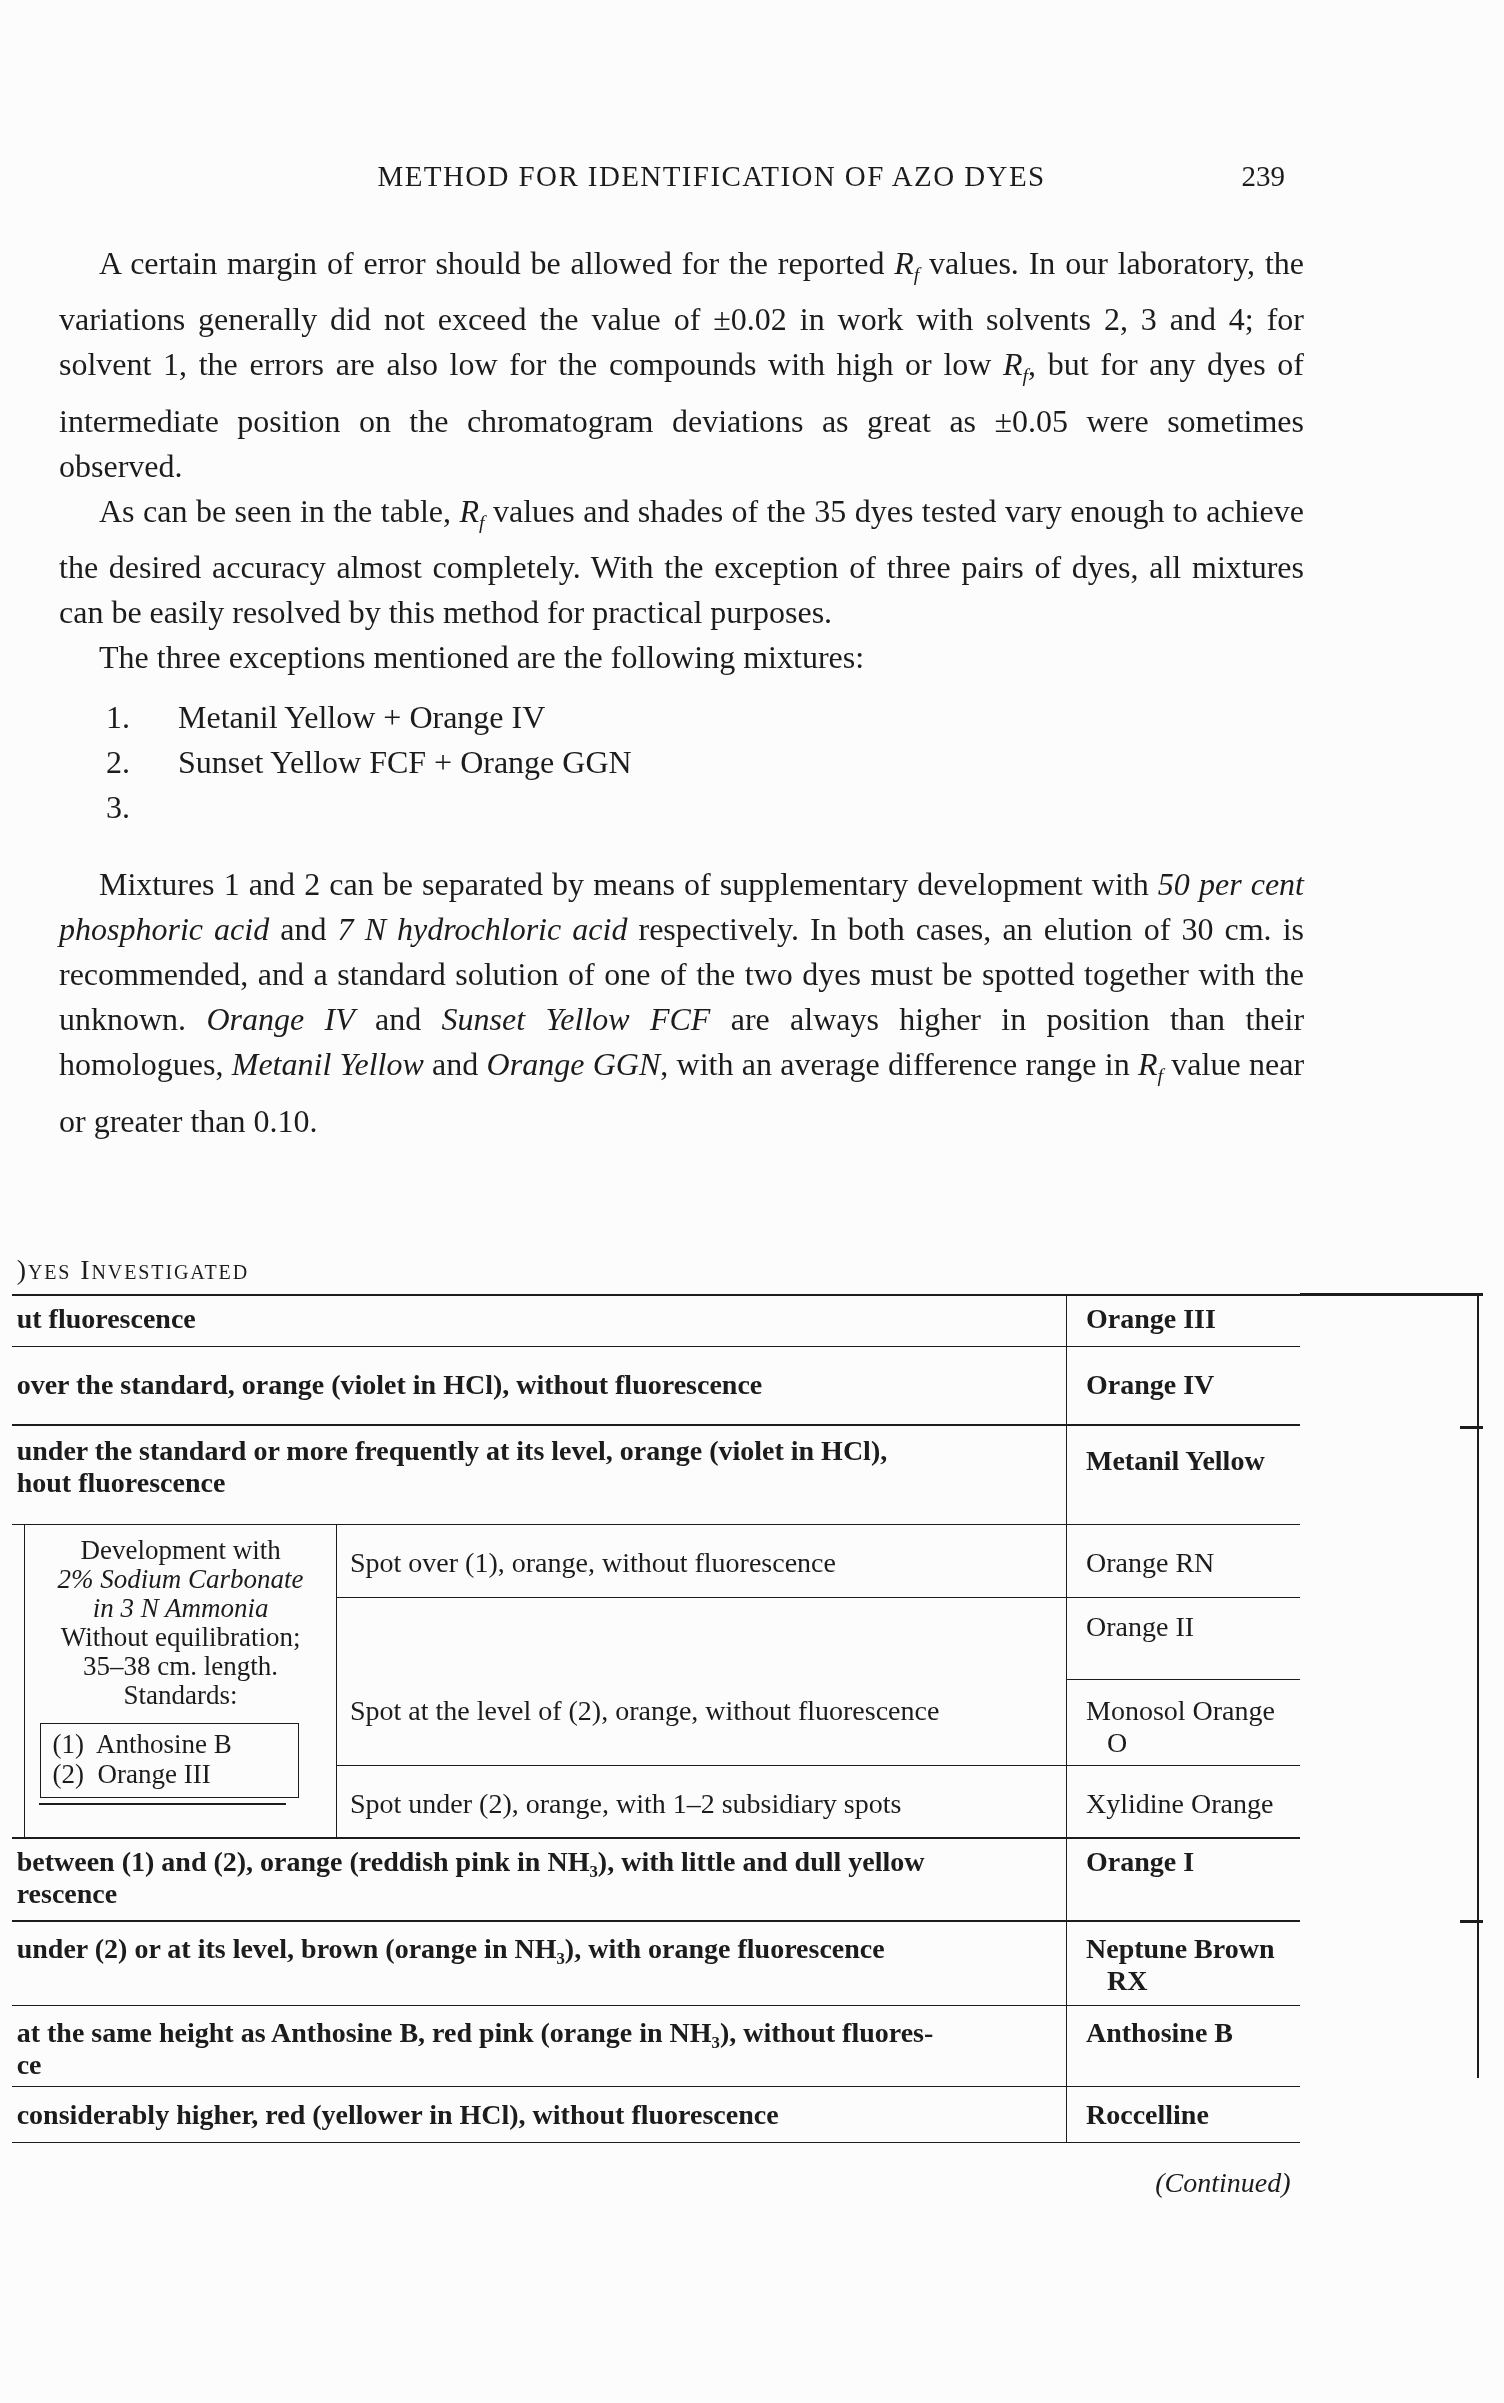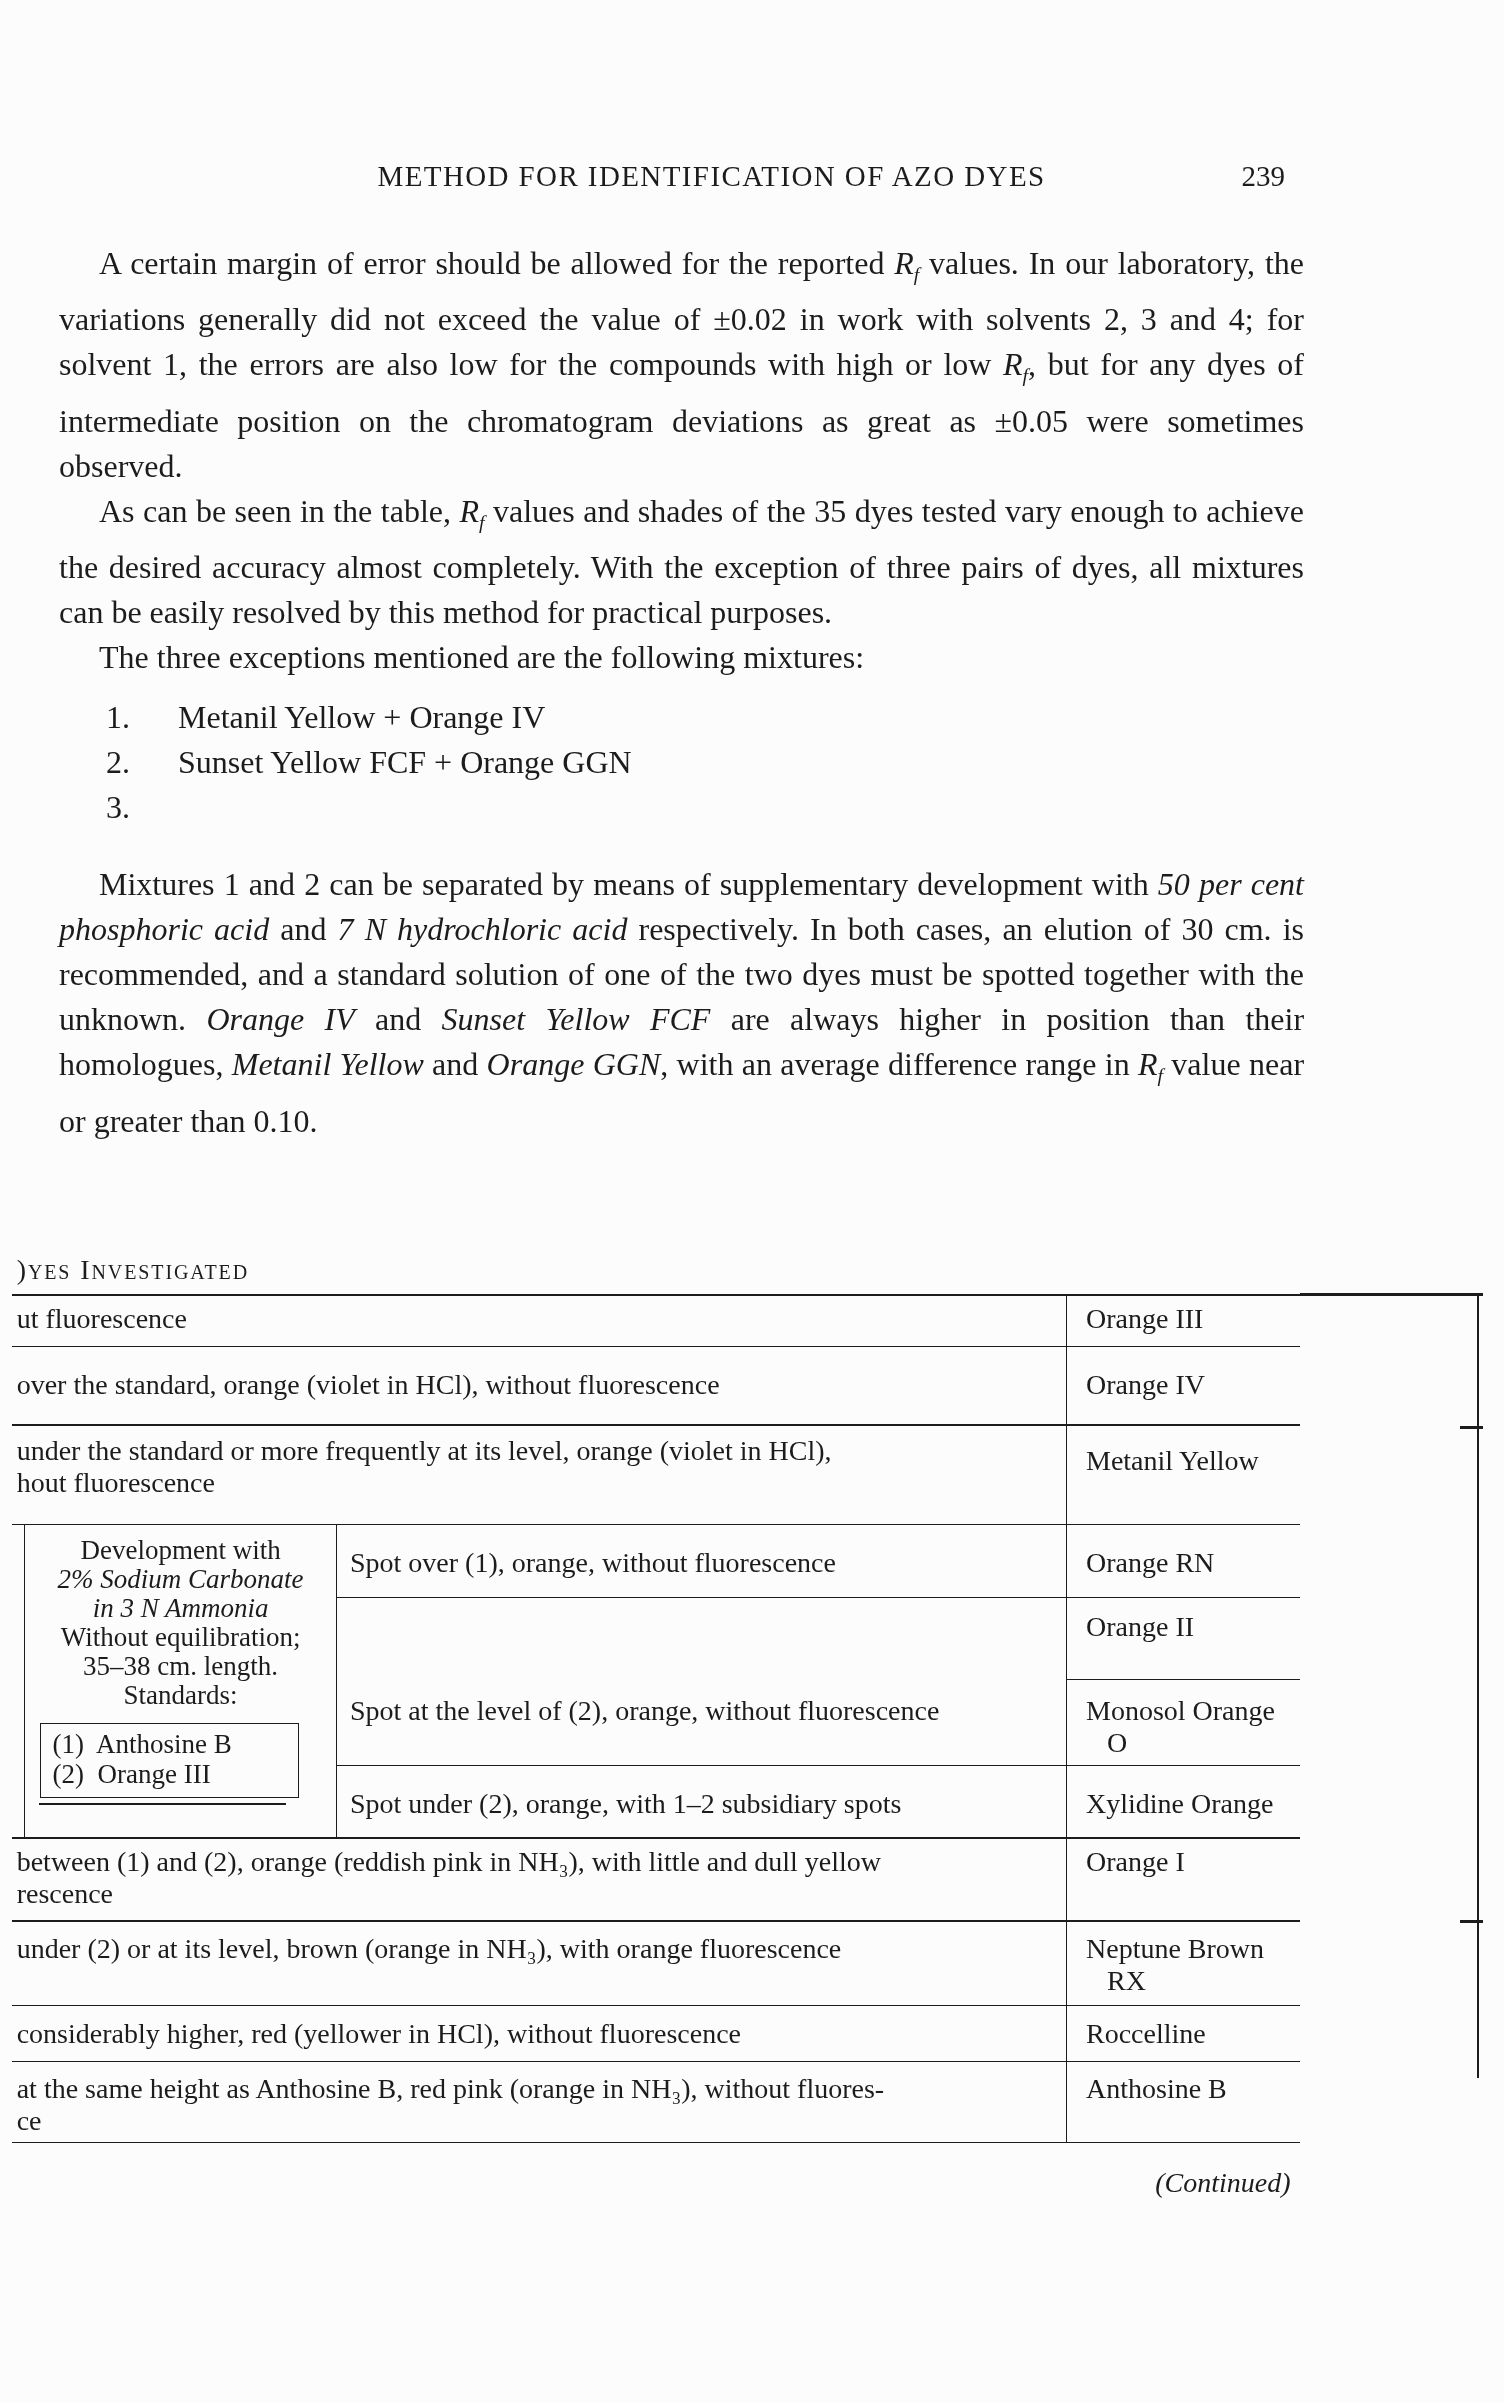--- a/index.html
+++ b/index.html
@@ -25,21 +25,21 @@
   i.em{ font-style:italic; }
   .mix-list{ margin:15px 0 32px 47px; }
   .mix{ display:flex; }
   .mix .num{ width:72px; }
   
   .table-wrap{ position:absolute; top:1252px; left:12px; width:1505px; }
   .table-caption{ margin-left:4.7px; font-variant:small-caps; font-size:28px;
     letter-spacing:1.9px; line-height:36px; }
   .dye-table{ position:relative; margin-top:5.6px; width:1288px;
     border-top:2.8px solid var(--ink); font-size:28px; line-height:32px; }
-  .trow{ display:flex; }
+  .trow{ display:flex;font-weight:bold; }
   .lcell{ flex:1; padding:7.5px 9.4px 0 4.7px; white-space:pre-wrap; }
   .rcell{ width:234px; border-left:1.9px solid var(--ink); padding:7.5px 0 0 19px;
     white-space:pre-wrap; }
   .r1{ height:51px; border-bottom:1.9px solid var(--ink); }
   .r2{ height:79px; border-bottom:2.8px solid var(--ink); }
   .r2 .lcell,.r2 .rcell{ padding-top:22.6px; }
   .r3{ height:99px; border-bottom:1.9px solid var(--ink); }
   .r3 .lcell{ padding-top:9.4px; } .r3 .rcell{ padding-top:19px; }
   .r5{ height:83px; border-bottom:2.8px solid var(--ink); }
   .r5 .lcell,.r5 .rcell{ padding-top:7.5px; }
@@ -152,28 +152,28 @@
     <div class="trow r5">
       <div class="lcell">between (1) and (2), orange (reddish pink in NH₃), with little and dull yellow
 rescence</div>
       <div class="rcell">Orange I</div>
     </div>
     <div class="trow r6">
       <div class="lcell">under (2) or at its level, brown (orange in NH₃), with orange fluorescence</div>
       <div class="rcell">Neptune Brown
    RX</div>
     </div>
-    <div class="trow r8">
-      <div class="lcell">considerably higher, red (yellower in HCl), without fluorescence</div>
-      <div class="rcell">Roccelline</div>
-    </div>
     <div class="trow r7">
       <div class="lcell">at the same height as Anthosine B, red pink (orange in NH₃), without fluores-
 ce</div>
       <div class="rcell">Anthosine B</div>
+    </div>
+    <div class="trow r8">
+      <div class="lcell">considerably higher, red (yellower in HCl), without fluorescence</div>
+      <div class="rcell">Roccelline</div>
     </div>
   </div>
 
   <div class="top-ext"></div>
   <div class="right-stub"></div>
   <div class="stub-h1"></div>
   <div class="stub-h2"></div>
 
   <div class="continued">(Continued)</div>
 </div>

